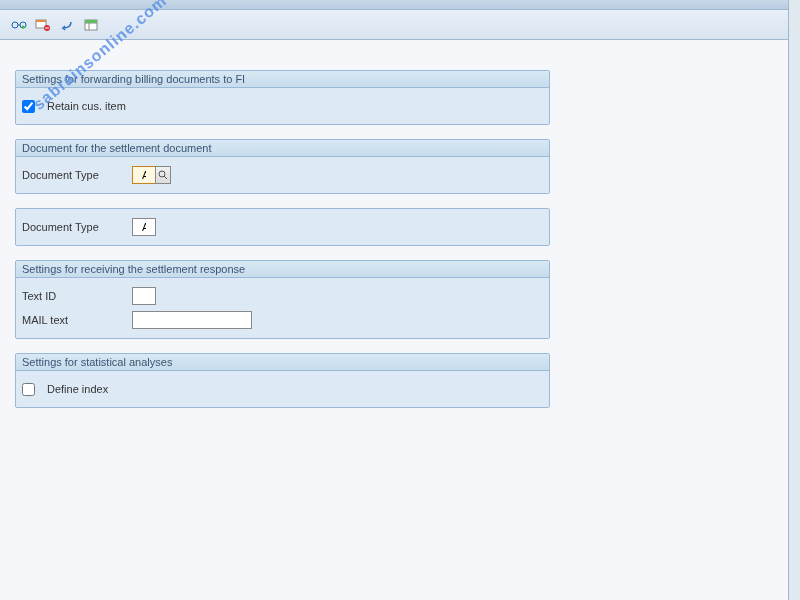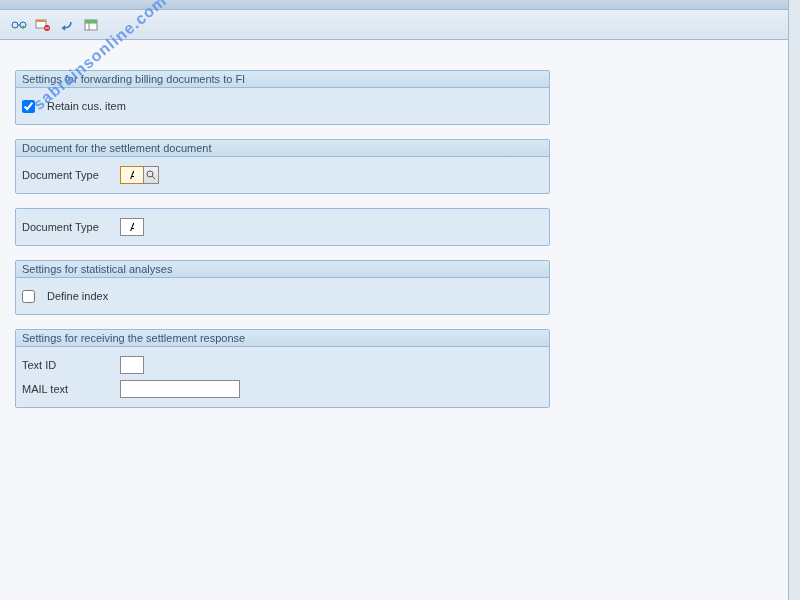--- a/index.html
+++ b/index.html
@@ -67,21 +67,21 @@
       justify-content: center;
     }
     input[type="checkbox"] {
       width: 13px;
       height: 13px;
     }
     .label {
       color: #333;
     }
     .field-label {
-      width: 98px;
+      width: 110px;
       color: #333;
     }
     .field-input {
       border: 1px solid #888;
       background: #fff;
       height: 18px;
       padding: 1px 9px;
       font-size: 11px;
     }
     .field-input.small {
@@ -205,42 +205,42 @@
   <div class="section">
     <div class="section-body">
       <div class="row">
         <span class="field-label">Document Type</span>
         <input class="field-input small-gray" type="text" value="AB" style="">
       </div>
     </div>
   </div>
 
   <div class="section">
+    <div class="section-header">Settings for receiving the settlement response</div>
+    <div class="section-body">
+      <div class="row">
+        <span class="field-label">Text ID</span>
+        <input class="field-input tiny" type="text" value="" style="">
+      </div>
+      <div class="row">
+        <span class="field-label">MAIL text</span>
+        <input class="field-input medium" type="text" value="" style="">
+      </div>
+    </div>
+  </div>
+
+  <div class="section">
     <div class="section-header">Settings for statistical analyses</div>
     <div class="section-body">
       <div class="row">
         <label class="checkbox-wrap">
           <input type="checkbox" style="">
           <span class="label">Define index</span>
         </label>
       </div>
     </div>
   </div>
 
-  <div class="section">
-    <div class="section-header">Settings for receiving the settlement response</div>
-    <div class="section-body">
-      <div class="row">
-        <span class="field-label">Text ID</span>
-        <input class="field-input tiny" type="text" value="" style="">
-      </div>
-      <div class="row">
-        <span class="field-label">MAIL text</span>
-        <input class="field-input medium" type="text" value="" style="">
-      </div>
-    </div>
-  </div>
-
 </div>
 
 <div class="watermark">sabrainsonline.com</div>
 
 <div class="right-edge"></div>
 
 </body></html>

